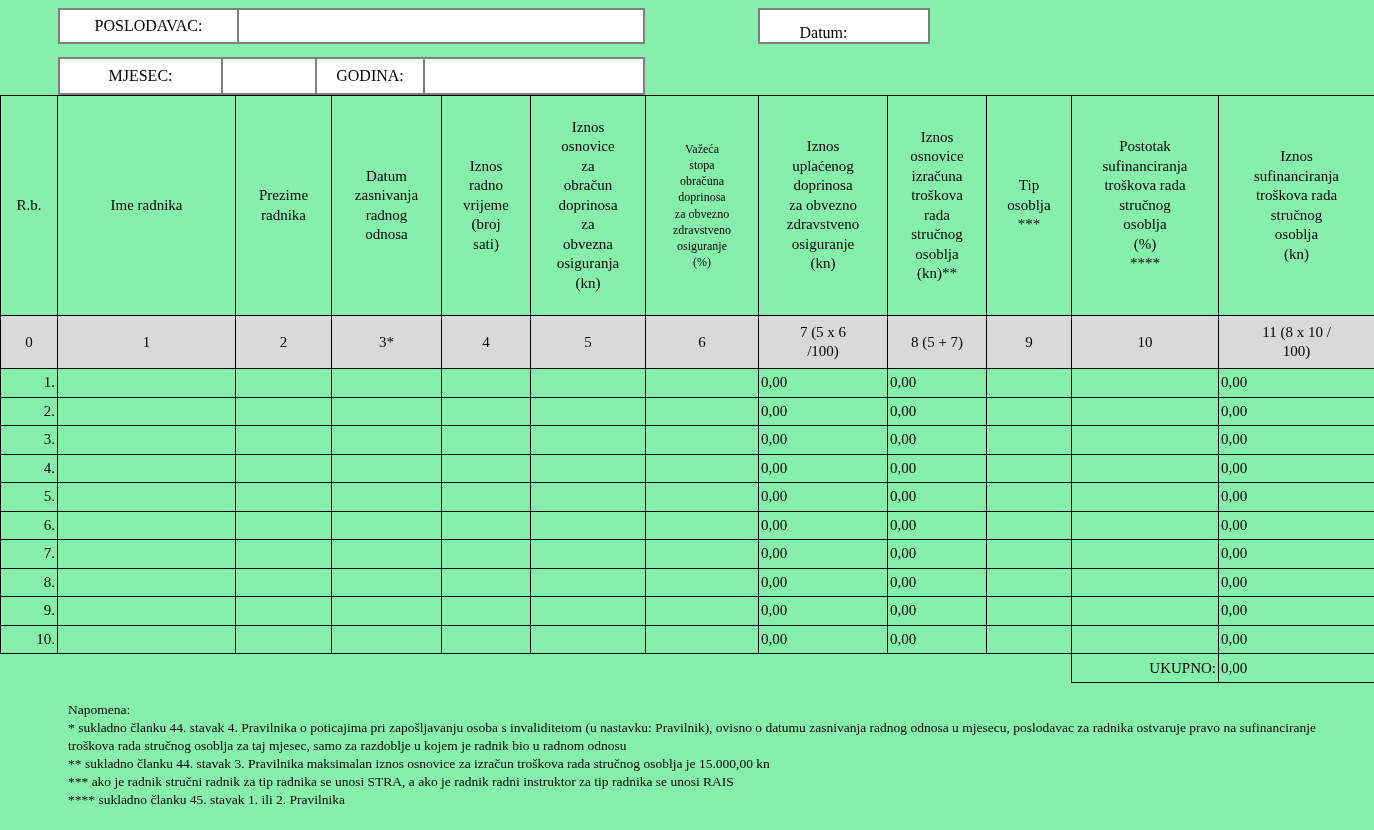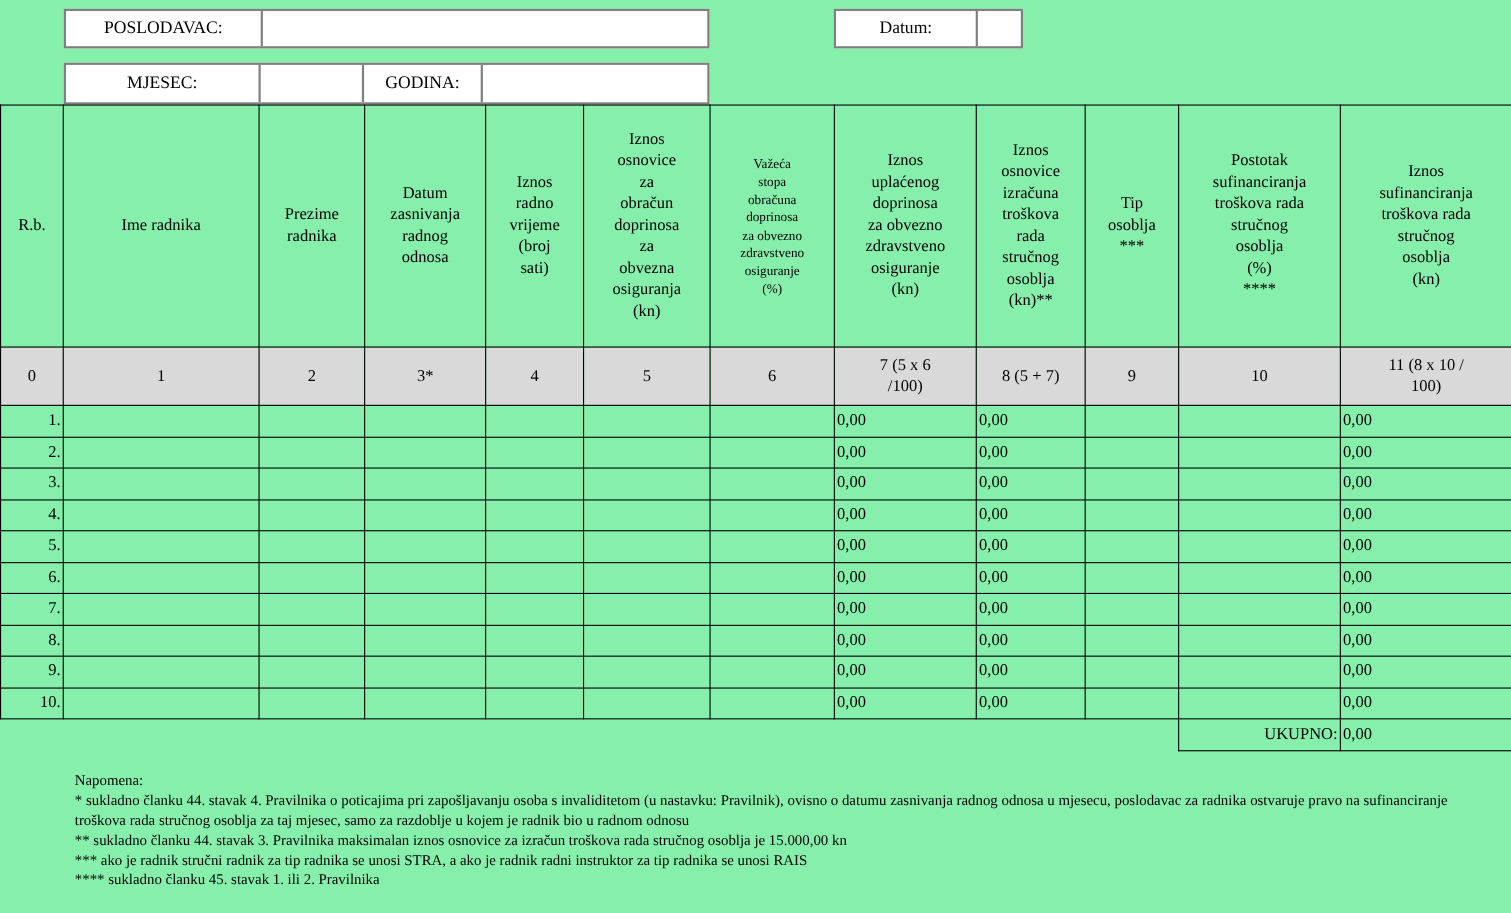--- a/index.html
+++ b/index.html
@@ -7,25 +7,25 @@
     position:relative;width:1374px;height:830px;background:#86efac;
     font-family:"Liberation Serif","DejaVu Serif",serif;color:#000;overflow:hidden;
   }
   
   .topbox{position:absolute;display:flex;box-sizing:border-box;border:2px solid #808080;background:#fff;}
   .topbox .cell{box-sizing:border-box;display:flex;align-items:center;justify-content:center;font-size:16px;}
   .topbox .cell + .cell{border-left:2px solid #808080;}
   #box-poslodavac{left:58px;top:8px;width:587px;height:36px;}
   #box-poslodavac .lab{width:177px;}
   #box-poslodavac .val{flex:1;}
-  #box-datum{left:758px;top:8px;width:172px;height:36px;}
+  #box-datum{left:758px;top:8px;width:172px;height:36px;align-items:flex-end;}
   #box-datum .lab{width:127px;}
   #box-datum .val{flex:1;}
   #box-mjesec{left:58px;top:57px;width:587px;height:38px;}
-  #box-mjesec .c1{width:175px;}
+  #box-mjesec .c1{width:161px;}
   #box-mjesec .c2{width:94px;}
   #box-mjesec .c3{width:108px;}
   #box-mjesec .c4{flex:1;}
   
   table.main{
     position:absolute;left:0;top:95px;width:1374px;
     border-collapse:collapse;table-layout:fixed;
   }
   table.main td,table.main th{
     box-sizing:border-box;border:1px solid #000;padding:0 2px;

